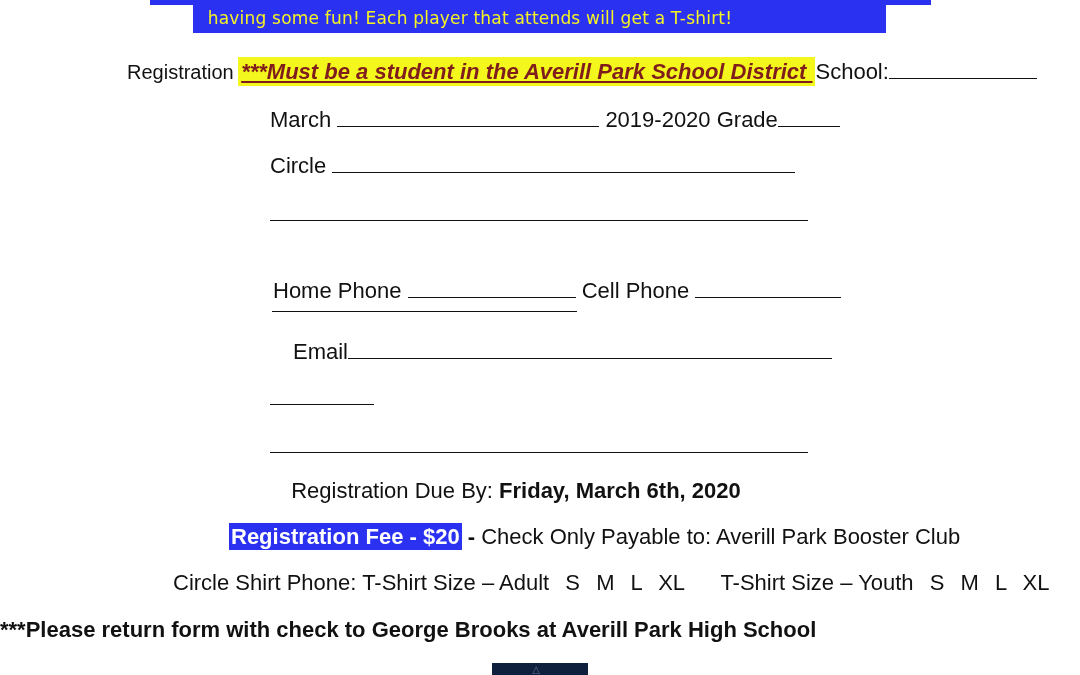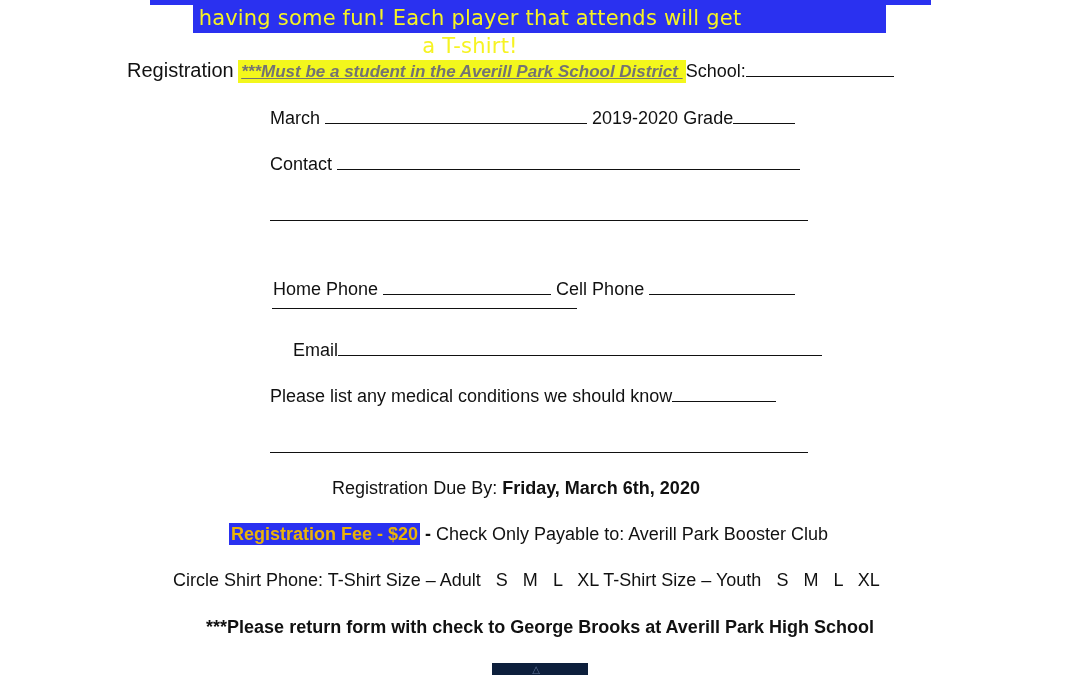--- a/index.html
+++ b/index.html
@@ -8,34 +8,34 @@
       background: #ffffff; color: #111;
       font-family: "Liberation Sans", "DejaVu Sans", sans-serif;
     }
     .abs { position: absolute; white-space: nowrap; }
 
     
     .band-top { position:absolute; left:150px; top:0; width:781px; height:5px; background:#2a31f0; }
     .band-line2 { position:absolute; left:193px; top:0; width:693px; height:33px; background:#2a31f0; }
     .banner-text {
       position:absolute; left:193px; top:4px; width:554px; text-align:center;
-      font-family: "DejaVu Sans", sans-serif; font-size:21px; color:#f6f323;
+      font-family: "DejaVu Sans", sans-serif; font-size:17px; color:#f6f323;
       letter-spacing:0.2px; line-height:28px;
     }
 
-    .lbl { font-size:18px; color:#111; }
+    .lbl { font-size:22px; color:#111; }
     .line { display:inline-block; border-bottom:1.6px solid #111; height:16px; vertical-align:baseline; }
 
     .reg-title { font-size:20px;margin-top:8px; }
     .reg-note {
-      background:#f3f71c; color:#737373; font-style:italic; font-weight:bold;
-      text-decoration:underline; font-size:17px; padding:2px 3px;
+      background:#f3f71c; color:#7f1d1d; font-style:italic; font-weight:bold;
+      text-decoration:underline; font-size:22px; padding:2px 3px;
     }
 
-    .hl-fee { background:#2a31f0; color:#eab308; font-weight:bold; padding:1px 2px; }
+    .hl-fee { background:#2a31f0; color:#ffffff; font-weight:bold; padding:1px 2px; }
     .u { }
     .b { font-weight:bold; }
 
     .logo-box { position:absolute; left:492px; top:663px; width:96px; height:14px; background:#0d1f3c; }
     .logo-mark { position:absolute; left:32px; top:1px; width:24px; height:12px; color:#5b6f94; font-size:10px; text-align:center; }
   </style>
 </head>
 <body>
 
 <div class="band-top"></div>
@@ -47,63 +47,63 @@
   <span class="reg-note">***Must be a student in the Averill Park School District </span><span class="lbl">School:</span><span class="line" style="width:148px;"></span>
 </div>
 
 <div class="abs lbl" style="left:270px; top:107px;">
   <span>March</span>
   <span class="line" style="width:262px;"></span>
   <span>2019-2020 Grade</span><span class="line" style="width:62px;"></span>
 </div>
 
 <div class="abs lbl" style="left:270px; top:153px;">
-  <span>Contact</span>
+  <span>Circle</span>
   <span class="line" style="width:463px;"></span>
 </div>
 <div class="abs" style="left:270px; top:204px; width:538px; border-bottom:1.6px solid #111; height:16px;"></div>
 
 <div class="abs lbl" style="left:273px; top:246px;margin-top:32px;">
   <span>Home Phone</span>
   <span class="line" style="width:168px;"></span>
   <span>Cell Phone</span>
   <span class="line" style="width:146px;"></span>
 </div>
 
 <div class="abs lbl" style="left:272px; top:292px;">
   <span class="line" style="width:305px;"></span>
 </div>
 
 <div class="abs lbl" style="left:273px; top:339px;margin-left:20px;">
   <span>Email</span><span class="line" style="width:484px;"></span>
 </div>
 
 <div class="abs lbl" style="left:270px; top:385px;">
-  <span>Please list any medical conditions we should know</span><span class="line" style="width:104px;"></span>
+  <span class="line" style="width:104px;"></span>
 </div>
 <div class="abs" style="left:270px; top:436px; width:538px; border-bottom:1.6px solid #111; height:16px;"></div>
 
 <div class="abs lbl" style="left:0; width:1032px; text-align:center; top:478px;">
   <span>Registration Due By: </span><span class="b">Friday, March 6th, 2020</span>
 </div>
 
 <div class="abs lbl" style="left:229px; top:524px;">
   <span class="hl-fee">Registration Fee - $20</span><span class="b"> - </span><span class="u">Check Only Payable to: Averill Park Booster Club</span>
 </div>
 
 <div class="abs lbl" style="left:173px; top:570px;">
   <span>Circle Shirt Phone: T-Shirt Size – Adult</span>
   <span style="margin-left:10px;">S</span>
   <span style="margin-left:10px;">M</span>
   <span style="margin-left:10px;">L</span>
   <span style="margin-left:10px;">XL</span>
-  <span style="">T-Shirt Size – Youth</span>
+  <span style="margin-left:30px;">T-Shirt Size – Youth</span>
   <span style="margin-left:10px;">S</span>
   <span style="margin-left:10px;">M</span>
   <span style="margin-left:10px;">L</span>
   <span style="margin-left:10px;">XL</span>
 </div>
 
-<div class="abs lbl b" style="left:0; width:1080px; text-align:center; top:617px;">***Please return form with check to George Brooks at Averill Park High School</div>
+<div class="abs lbl b" style="left:0; width:1080px; top:617px;">***Please return form with check to George Brooks at Averill Park High School</div>
 
 <div class="logo-box">
   <div class="logo-mark">△</div>
 </div>
 
 </body></html>

